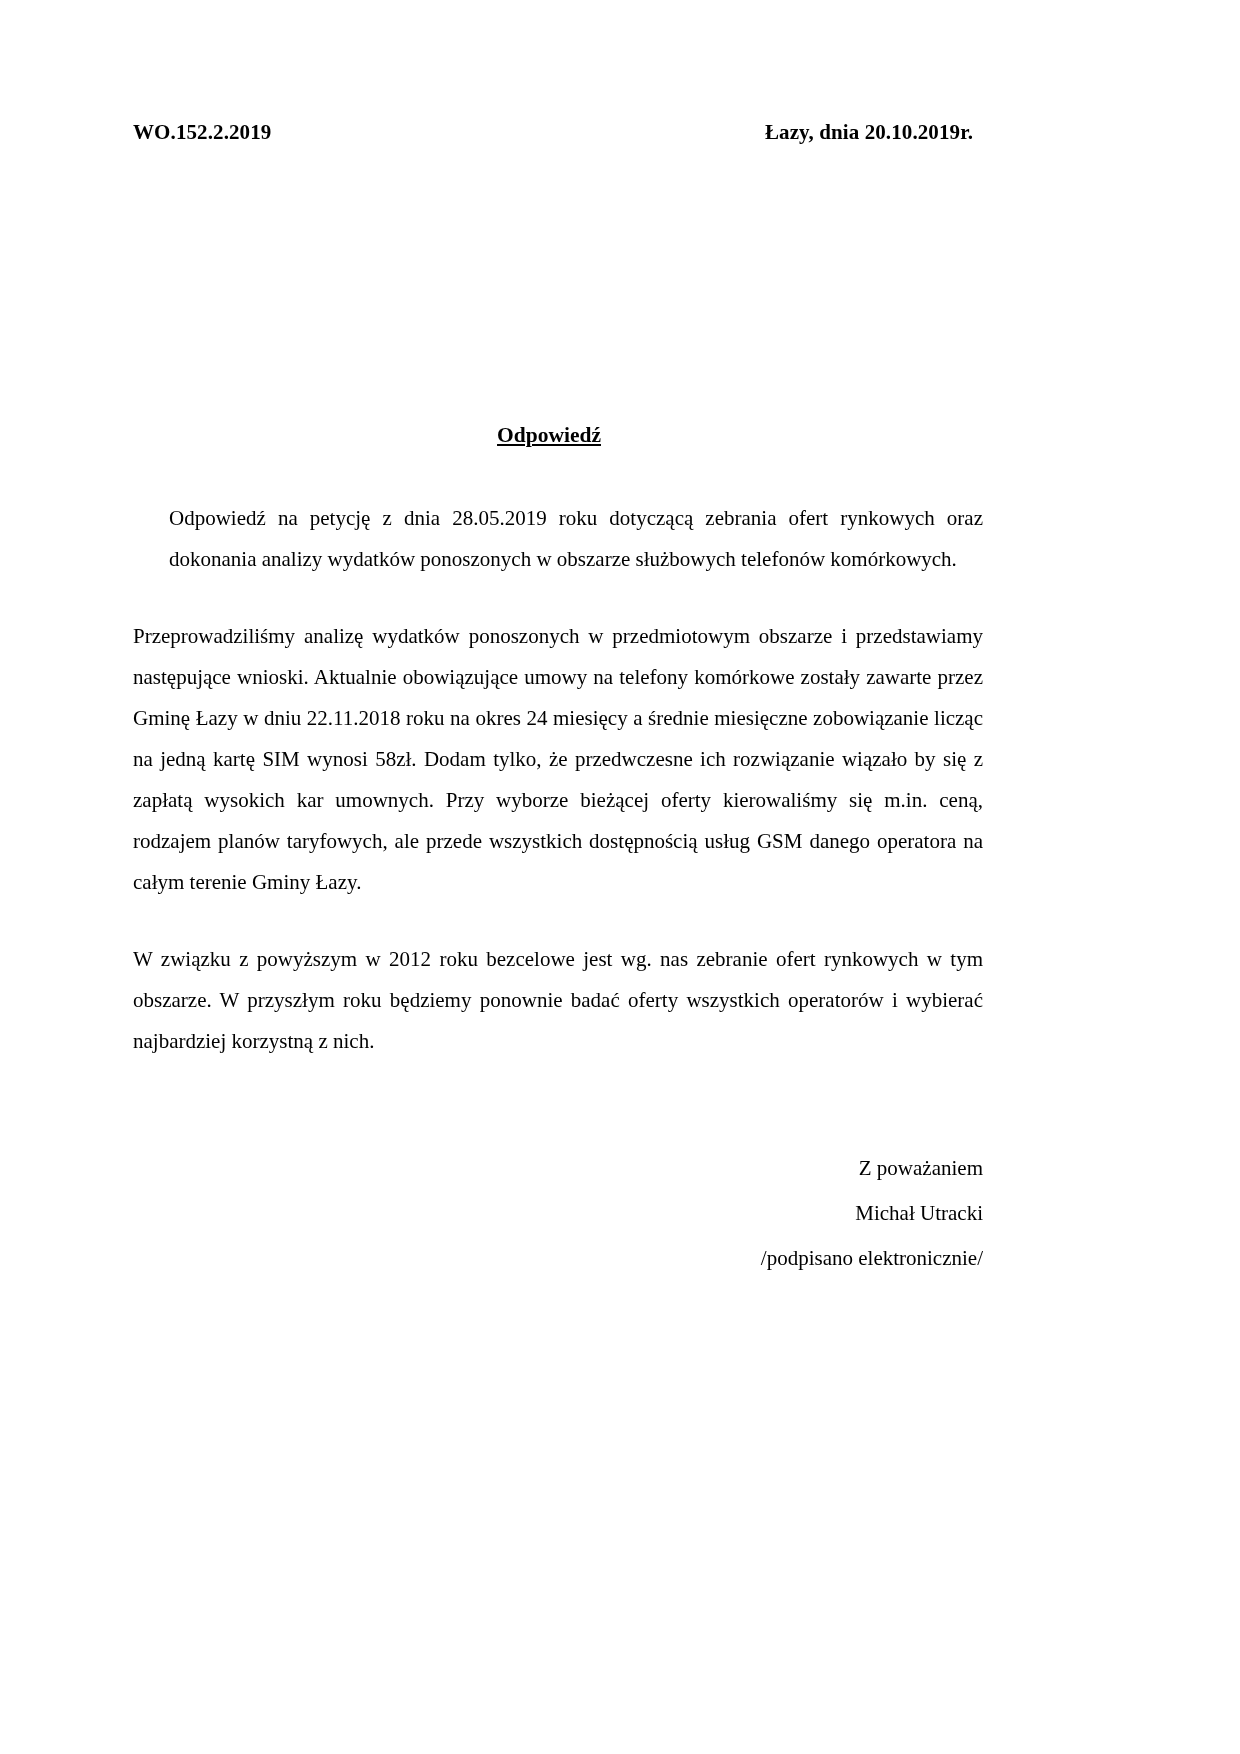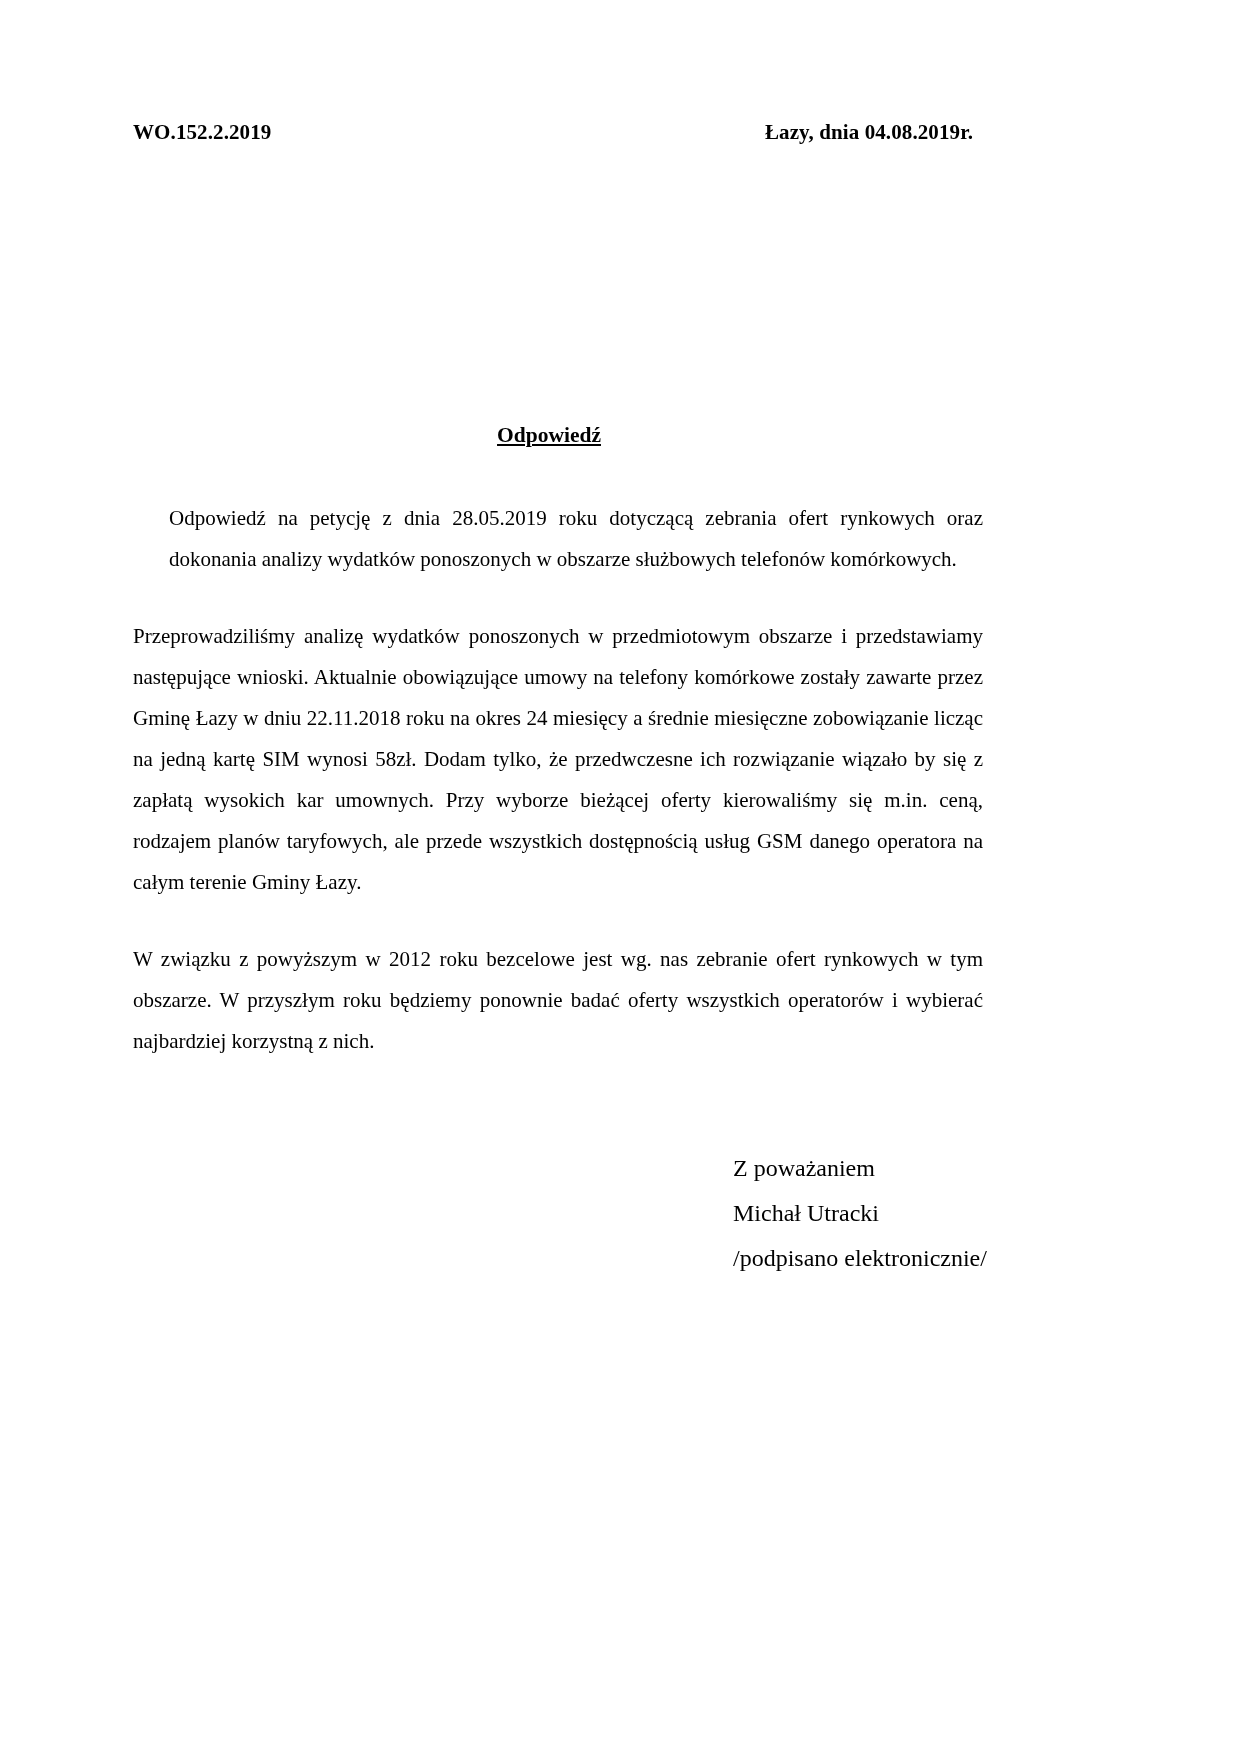--- a/index.html
+++ b/index.html
@@ -59,36 +59,37 @@
     text-justify: inter-word;
     margin-top: 36px;
   }
   .para.first {
     margin-top: 50px;
     margin-left: 36px;
   }
   .signature {
     margin-top: 84px;
     margin-left: 600px;
-    font-size: 24px;
+    font-size: 21px;
     line-height: 45px;
+    text-align: right;
   }
   .sig-line {
     white-space: nowrap;
   }
 </style>
 </head>
 <body>
 
 <div class="page">
   <div class="content">
 
     <div class="header-row">
       <div class="ref-no">WO.152.2.2019</div>
-      <div class="place-date">Łazy, dnia 04.08.2019r.</div>
+      <div class="place-date">Łazy, dnia 20.10.2019r.</div>
     </div>
 
     <div class="title">Odpowiedź</div>
 
     <p class="para first">Odpowiedź na petycję z dnia 28.05.2019 roku dotyczącą zebrania ofert rynkowych oraz dokonania analizy wydatków ponoszonych w obszarze służbowych telefonów komórkowych.</p>
     <p class="para">Przeprowadziliśmy analizę wydatków ponoszonych w przedmiotowym obszarze i przedstawiamy następujące wnioski. Aktualnie obowiązujące umowy na telefony komórkowe zostały zawarte przez Gminę Łazy w dniu 22.11.2018 roku na okres 24 miesięcy a średnie miesięczne zobowiązanie licząc na jedną kartę SIM wynosi 58zł. Dodam tylko, że przedwczesne ich rozwiązanie wiązało by się z zapłatą wysokich kar umownych. Przy wyborze bieżącej oferty kierowaliśmy się m.in. ceną, rodzajem planów taryfowych, ale przede wszystkich dostępnością usług GSM danego operatora na całym terenie Gminy Łazy.</p>
     <p class="para">W związku z powyższym w 2012 roku bezcelowe jest wg. nas zebranie ofert rynkowych w tym obszarze. W przyszłym roku będziemy ponownie badać oferty wszystkich operatorów i wybierać najbardziej korzystną z nich.</p>
 
     <div class="signature">
       <div class="sig-line">Z poważaniem</div>

